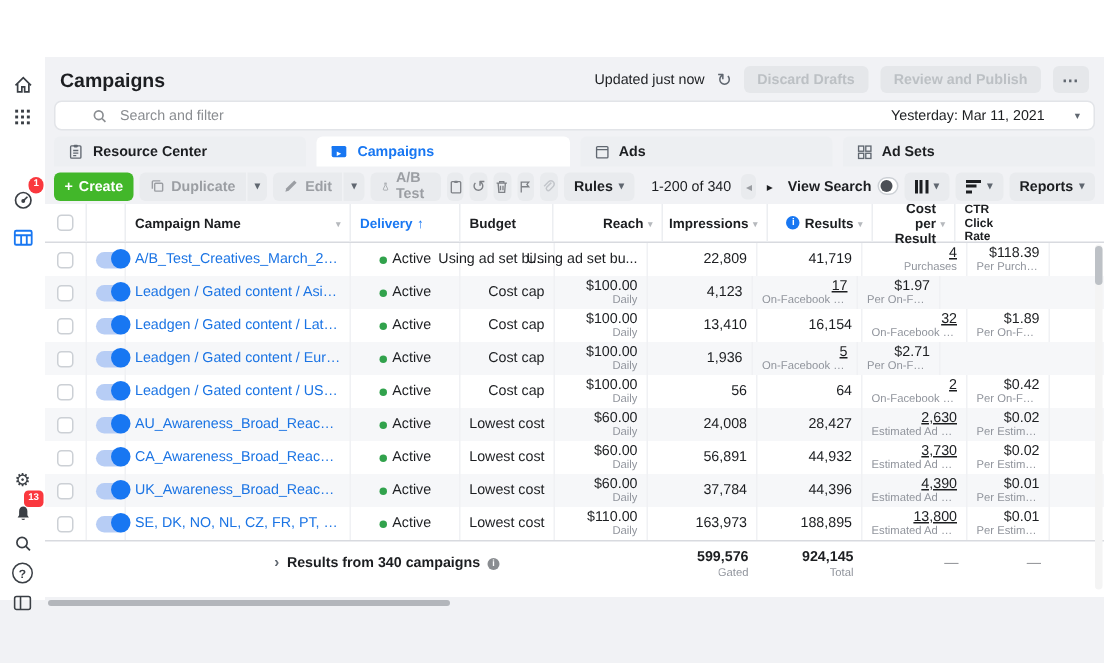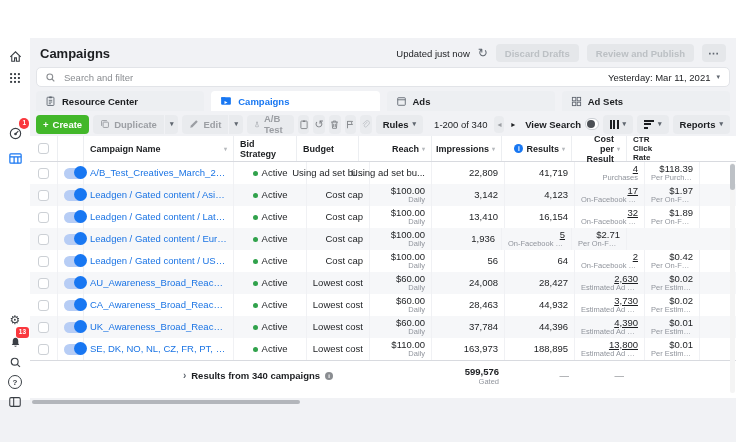--- a/index.html
+++ b/index.html
@@ -18,25 +18,25 @@
   .topbar{position:absolute;left:30px;top:3px;right:6px;height:24px;display:flex;align-items:center;gap:8px;padding:0 4px 0 10px;}
   .page-title{font-size:13px;font-weight:bold;}
   .tb-spacer{flex:1;}
   .updated{font-size:9.5px;color:#1c1e21;}
   .btn{height:18px;border-radius:4px;display:flex;align-items:center;justify-content:center;font-size:9.5px;font-weight:bold;padding:0 9px;box-sizing:border-box;}
   .btn.disabled{background:#e5e7ea;color:#bcc0c4;}
   .more-btn{width:24px;background:#e5e7ea;color:#606770;font-size:11px;letter-spacing:1px;}
   .refresh{font-size:12px;color:#606770;line-height:1;}
 
   
-  .searchbar{position:absolute;left:36px;top:29px;right:6px;height:20px;background:#fff;border:1px solid #e2e4e8;border-radius:5px;display:flex;align-items:center;box-sizing:border-box;}
+  .searchbar{position:absolute;left:36px;top:29px;right:6px;height:20px;background:#fff;border:1px solid #e2e4e8;border-radius:5px;display:flex;align-items:center;box-sizing:border-box;padding-left:16px;}
   .search-left{flex:1;display:flex;align-items:center;gap:6px;padding-left:8px;}
   .search-input{border:none;outline:none;flex:1;font-size:9.5px;color:#1c1e21;background:transparent;font-family:"Liberation Sans",sans-serif;}
   .search-input::placeholder{color:#8a8d91;}
-  .date-box{display:flex;align-items:center;gap:6px;padding:0 9px;font-size:9.5px;color:#1c1e21;}
+  .date-box{display:flex;align-items:center;gap:20px;padding:0 9px;font-size:9.5px;color:#1c1e21;}
   .caret{font-size:7px;color:#606770;}
 
   
   .tabs{position:absolute;left:36px;top:53px;right:6px;height:20px;display:flex;gap:7px;}
   .tab{flex:1;display:flex;align-items:center;gap:6px;padding:0 9px;background:#edeff2;border-radius:4px 4px 0 0;font-size:9.5px;font-weight:bold;color:#1c1e21;box-sizing:border-box;}
   .tab.active{background:#fff;color:#1877f2;}
 
   
   .toolbar{position:absolute;left:36px;top:76px;right:6px;height:20px;display:flex;align-items:center;gap:4px;font-size:9.5px;}
   .tb{height:19px;border-radius:4px;background:#e9ebee;display:flex;align-items:center;gap:4px;padding:0 7px;font-weight:bold;color:#1c1e21;box-sizing:border-box;}
@@ -335,22 +335,23 @@
     <div class="tablewrap">
       <div class="thead">
         <div class="th c-check">
             <span class="cb"></span>
           </div>
         <div class="th c-toggle"></div>
         <div class="th c-name">
             <span>Campaign Name</span>
             <span class="sortc" style="margin-left:auto">▾</span>
           </div>
-        <div class="th c-bid">
-            <span>Bid Strategy</span>
+        <div class="th c-del blue">
+            <span>Delivery</span>
+            <span>↑</span>
           </div>
         <div class="th c-bud">
             <span>Budget</span>
           </div>
         <div class="th c-reach num">
             <span>Reach</span>
             <span class="sortc">▾</span>
           </div>
         <div class="th c-imp num">
             <span>Impressions</span>
@@ -425,23 +426,20 @@
               <span class="dot"></span>
               <span>Active</span>
             </div>
     <div class="td c-bid num">
               <span class="val">Cost cap</span>
             </div>
     <div class="td c-bud num">
               <span class="val">$100.00</span>
               <span class="sub">Daily</span>
             </div>
-    <div class="td c-reach num">
-              <span class="val">3,142</span>
-            </div>
     <div class="td c-imp num">
               <span class="val">4,123</span>
             </div>
     <div class="td c-res num">
               <span class="val rlink">17</span>
               <span class="sub">On-Facebook Leads</span>
             </div>
     <div class="td c-cost num">
               <span class="val">$1.97</span>
               <span class="sub">Per On-Facebook Le...</span>
@@ -618,21 +616,21 @@
               <span>Active</span>
             </div>
     <div class="td c-bid num">
               <span class="val">Lowest cost</span>
             </div>
     <div class="td c-bud num">
               <span class="val">$60.00</span>
               <span class="sub">Daily</span>
             </div>
     <div class="td c-reach num">
-              <span class="val">28,463</span>
+              <span class="val">56,891</span>
             </div>
     <div class="td c-imp num">
               <span class="val">44,932</span>
             </div>
     <div class="td c-res num">
               <span class="val rlink">3,730</span>
               <span class="sub">Estimated Ad Recall ...</span>
             </div>
     <div class="td c-cost num">
               <span class="val">$0.02</span>
@@ -724,20 +722,24 @@
         <div class="ts" style="width:54px"></div>
         <div class="ts sum-label" style="width:348px">
           <span class="chev">›</span>
           <span>Results from 340 campaigns</span>
           <i class="info-g">i</i>
         </div>
         <div class="ts num c-reach">
             <span class="val">599,576</span>
             <span class="sub">Gated</span>
           </div>
+        <div class="ts num c-imp">
+            <span class="val">924,145</span>
+            <span class="sub">Total</span>
+          </div>
         <div class="ts num c-res">
             <span style="color:#8a8d91">—</span>
           </div>
         <div class="ts num c-cost">
             <span style="color:#8a8d91">—</span>
           </div>
         <div class="ts c-ctr"></div>
       </div>
 
       <div class="vscroll">

